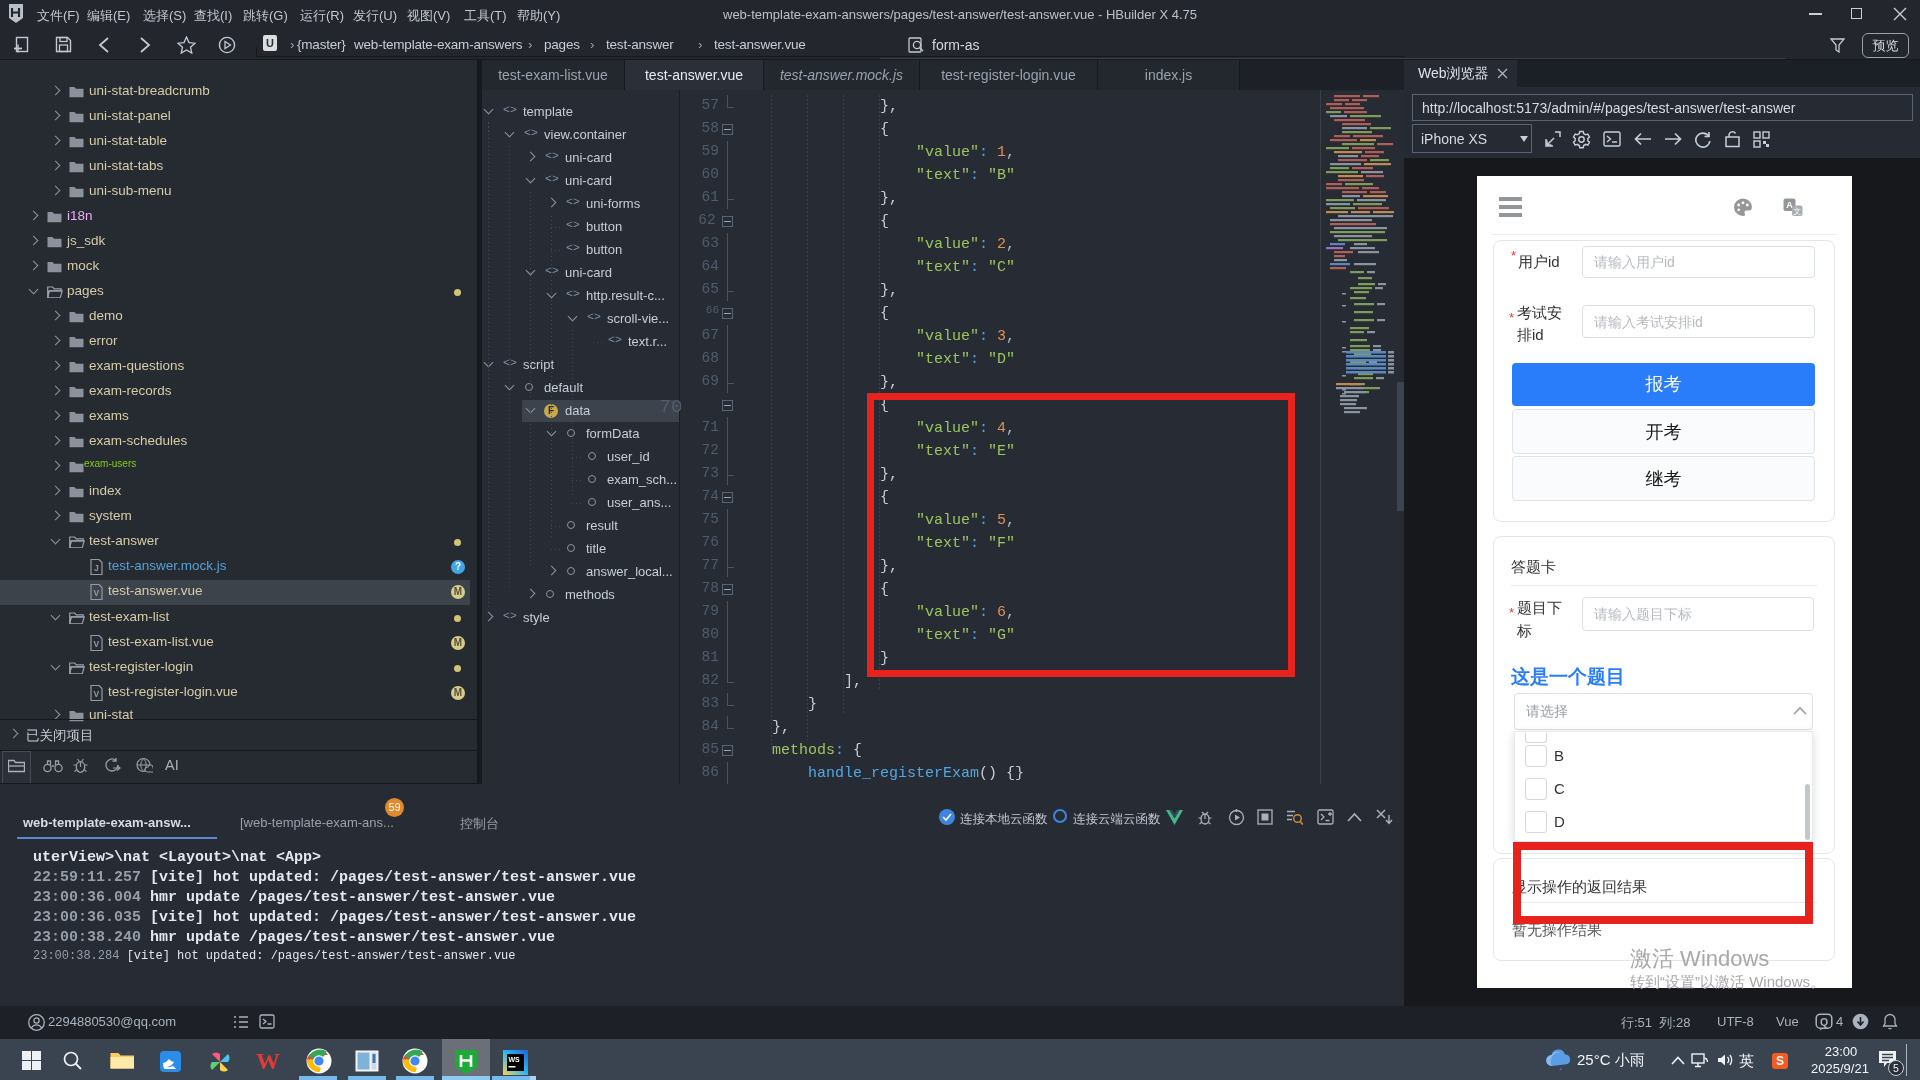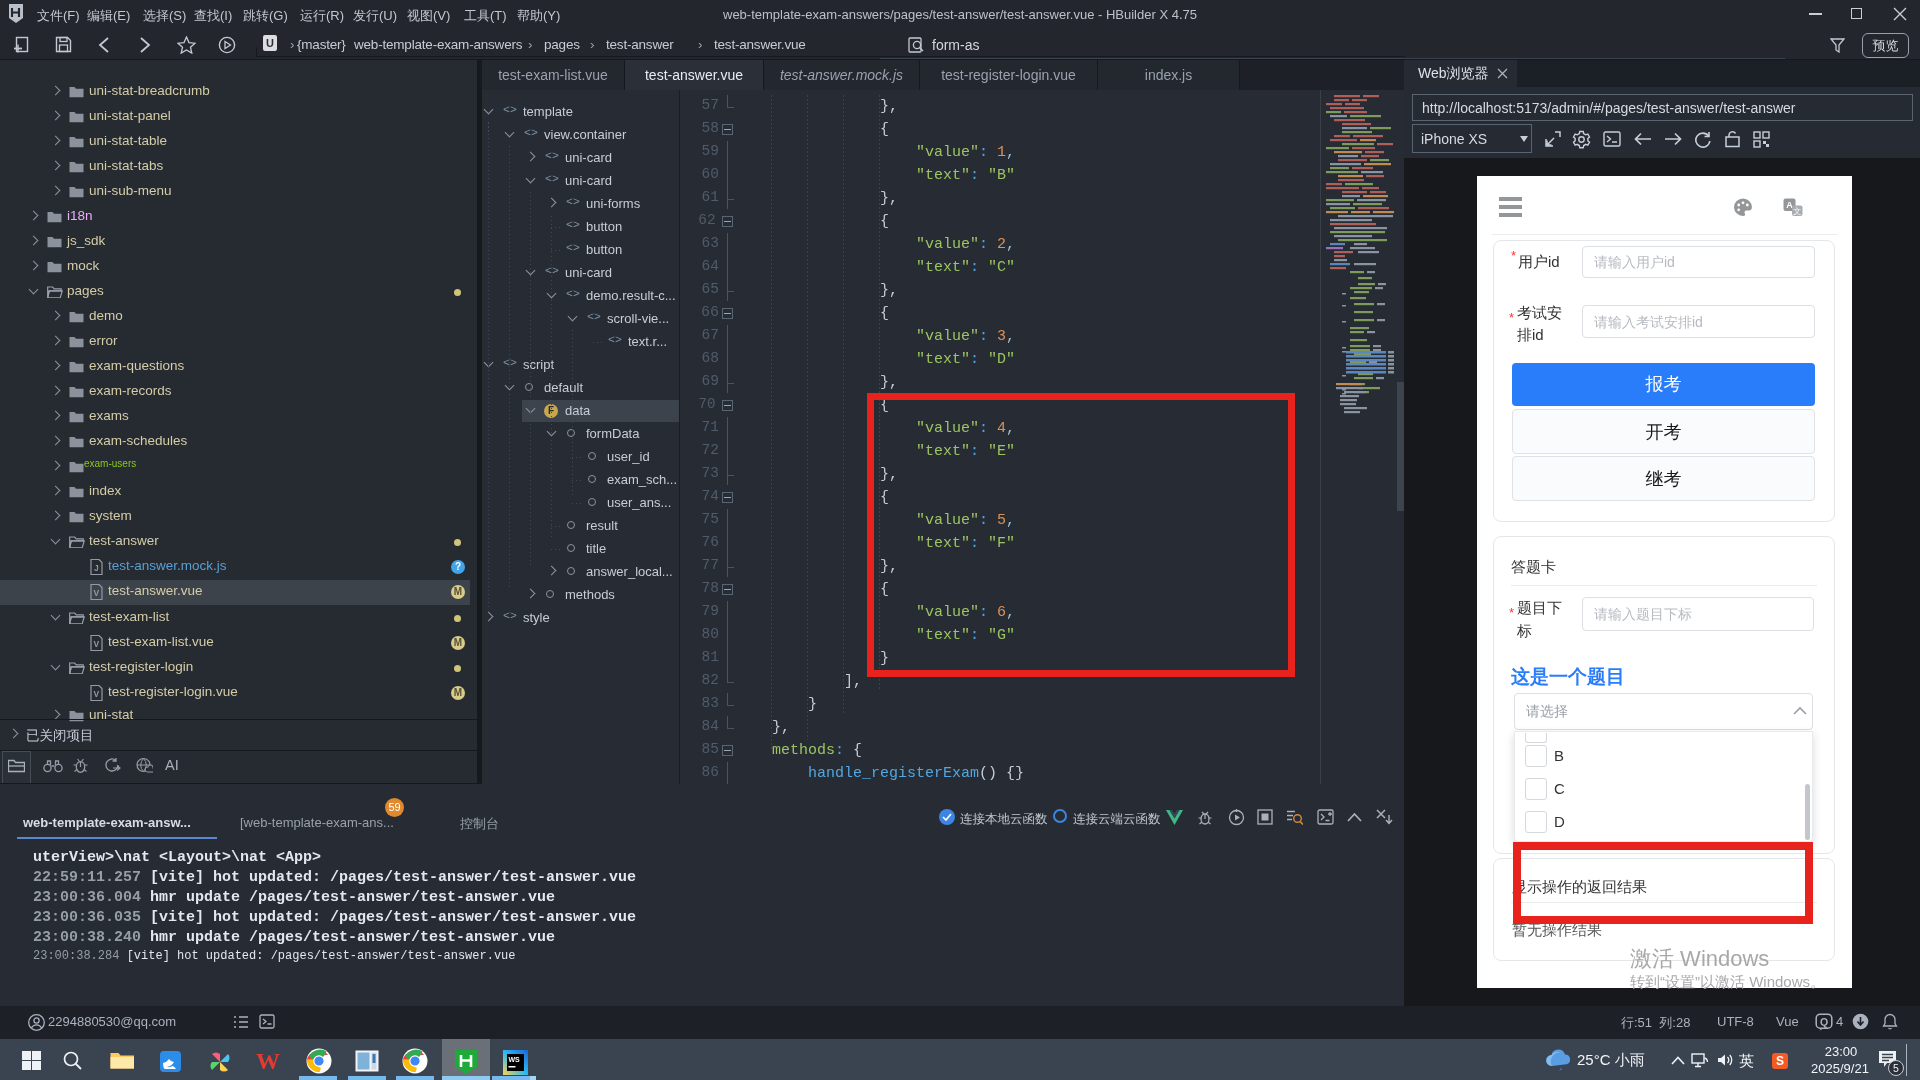--- a/index.html
+++ b/index.html
@@ -279,21 +279,21 @@
 <div class="ab" style="left:586px;top:196px;font-size:13px;color:#c6cdd6">uni-forms</div>
 <div class="ab mono" style="left:566px;top:218px;font-size:11.5px;color:#7d92a8">&lt;&gt;</div>
 <div class="ab" style="left:586px;top:219px;font-size:13px;color:#c6cdd6">button</div>
 <div class="ab mono" style="left:566px;top:241px;font-size:11.5px;color:#7d92a8">&lt;&gt;</div>
 <div class="ab" style="left:586px;top:242px;font-size:13px;color:#c6cdd6">button</div>
 <div class="chev cv" style="left:527px;top:267px"></div>
 <div class="ab mono" style="left:545px;top:264px;font-size:11.5px;color:#7d92a8">&lt;&gt;</div>
 <div class="ab" style="left:565px;top:265px;font-size:13px;color:#c6cdd6">uni-card</div>
 <div class="chev cv" style="left:548px;top:290px"></div>
 <div class="ab mono" style="left:566px;top:287px;font-size:11.5px;color:#7d92a8">&lt;&gt;</div>
-<div class="ab" style="left:586px;top:288px;font-size:13px;color:#c6cdd6">demo.result-c...</div>
+<div class="ab" style="left:586px;top:288px;font-size:13px;color:#c6cdd6">http.result-c...</div>
 <div class="chev cv" style="left:569px;top:313px"></div>
 <div class="ab mono" style="left:587px;top:310px;font-size:11.5px;color:#7d92a8">&lt;&gt;</div>
 <div class="ab" style="left:607px;top:311px;font-size:13px;color:#c6cdd6">scroll-vie...</div>
 <div class="ab mono" style="left:608px;top:333px;font-size:11.5px;color:#7d92a8">&lt;&gt;</div>
 <div class="ab" style="left:628px;top:334px;font-size:13px;color:#c6cdd6">text.r...</div>
 <div class="chev cv" style="left:485px;top:359px"></div>
 <div class="ab mono" style="left:503px;top:356px;font-size:11.5px;color:#7d92a8">&lt;&gt;</div>
 <div class="ab" style="left:523px;top:357px;font-size:13px;color:#c6cdd6">script</div>
 <div class="chev cv" style="left:506px;top:382px"></div>
 <div class="ab" style="left:525px;top:383px;width:8px;height:8px;border:1.4px solid #8b939e;border-radius:50%"></div>
@@ -352,29 +352,29 @@
 <div class="ab mono" style="left:695px;top:189px;width:24px;text-align:right;font-size:14.5px;color:#505c6b">61</div>
 <pre class="ab mono" style="left:736px;top:188px;font-size:15px;line-height:22px;color:#c5ccd6">                },</pre>
 <div class="ab mono" style="left:695px;top:212px;width:24px;text-align:center;font-size:14.5px;color:#505c6b">62</div>
 <pre class="ab mono" style="left:736px;top:211px;font-size:15px;line-height:22px;color:#c5ccd6">                {</pre>
 <div class="ab mono" style="left:695px;top:235px;width:24px;text-align:right;font-size:14.5px;color:#505c6b">63</div>
 <pre class="ab mono" style="left:736px;top:234px;font-size:15px;line-height:22px;color:#c5ccd6">                    <span style="color:#9cc462">"value"</span><span style="color:#4aa7e0">:</span> <span style="color:#dd9157">2</span><span style="color:#9fb9cc">,</span></pre>
 <div class="ab mono" style="left:695px;top:258px;width:24px;text-align:right;font-size:14.5px;color:#505c6b">64</div>
 <pre class="ab mono" style="left:736px;top:257px;font-size:15px;line-height:22px;color:#c5ccd6">                    <span style="color:#9cc462">"text"</span><span style="color:#4aa7e0">:</span> <span style="color:#9cc462">"C"</span></pre>
 <div class="ab mono" style="left:695px;top:281px;width:24px;text-align:right;font-size:14.5px;color:#505c6b">65</div>
 <pre class="ab mono" style="left:736px;top:280px;font-size:15px;line-height:22px;color:#c5ccd6">                },</pre>
-<div class="ab mono" style="left:695px;top:304px;width:24px;text-align:right;font-size:15px;color:#505c6b">66</div>
+<div class="ab mono" style="left:695px;top:304px;width:24px;text-align:right;font-size:11px;color:#505c6b">66</div>
 <pre class="ab mono" style="left:736px;top:303px;font-size:15px;line-height:22px;color:#c5ccd6">                {</pre>
 <div class="ab mono" style="left:695px;top:327px;width:24px;text-align:right;font-size:14.5px;color:#505c6b">67</div>
 <pre class="ab mono" style="left:736px;top:326px;font-size:15px;line-height:22px;color:#c5ccd6">                    <span style="color:#9cc462">"value"</span><span style="color:#4aa7e0">:</span> <span style="color:#dd9157">3</span><span style="color:#9fb9cc">,</span></pre>
 <div class="ab mono" style="left:695px;top:350px;width:24px;text-align:right;font-size:14.5px;color:#505c6b">68</div>
 <pre class="ab mono" style="left:736px;top:349px;font-size:15px;line-height:22px;color:#c5ccd6">                    <span style="color:#9cc462">"text"</span><span style="color:#4aa7e0">:</span> <span style="color:#9cc462">"D"</span></pre>
 <div class="ab mono" style="left:695px;top:373px;width:24px;text-align:right;font-size:14.5px;color:#505c6b">69</div>
 <pre class="ab mono" style="left:736px;top:372px;font-size:15px;line-height:22px;color:#c5ccd6">                },</pre>
-<div class="ab mono" style="left:695px;top:396px;width:24px;text-align:center;font-size:14px;color:#505c6b">70</div>
+<div class="ab mono" style="left:659px;top:396px;width:24px;text-align:center;font-size:19px;color:#505c6b">70</div>
 <pre class="ab mono" style="left:736px;top:395px;font-size:15px;line-height:22px;color:#c5ccd6">                {</pre>
 <div class="ab mono" style="left:695px;top:419px;width:24px;text-align:right;font-size:14.5px;color:#505c6b">71</div>
 <pre class="ab mono" style="left:736px;top:418px;font-size:15px;line-height:22px;color:#c5ccd6">                    <span style="color:#9cc462">"value"</span><span style="color:#4aa7e0">:</span> <span style="color:#dd9157">4</span><span style="color:#9fb9cc">,</span></pre>
 <div class="ab mono" style="left:695px;top:442px;width:24px;text-align:right;font-size:14.5px;color:#505c6b">72</div>
 <pre class="ab mono" style="left:736px;top:441px;font-size:15px;line-height:22px;color:#c5ccd6">                    <span style="color:#9cc462">"text"</span><span style="color:#4aa7e0">:</span> <span style="color:#9cc462">"E"</span></pre>
 <div class="ab mono" style="left:695px;top:465px;width:24px;text-align:right;font-size:14.5px;color:#505c6b">73</div>
 <pre class="ab mono" style="left:736px;top:464px;font-size:15px;line-height:22px;color:#c5ccd6">                },</pre>
 <div class="ab mono" style="left:695px;top:488px;width:24px;text-align:right;font-size:14.5px;color:#505c6b">74</div>
 <pre class="ab mono" style="left:736px;top:487px;font-size:15px;line-height:22px;color:#c5ccd6">                {</pre>
 <div class="ab mono" style="left:695px;top:511px;width:24px;text-align:right;font-size:14.5px;color:#505c6b">75</div>

